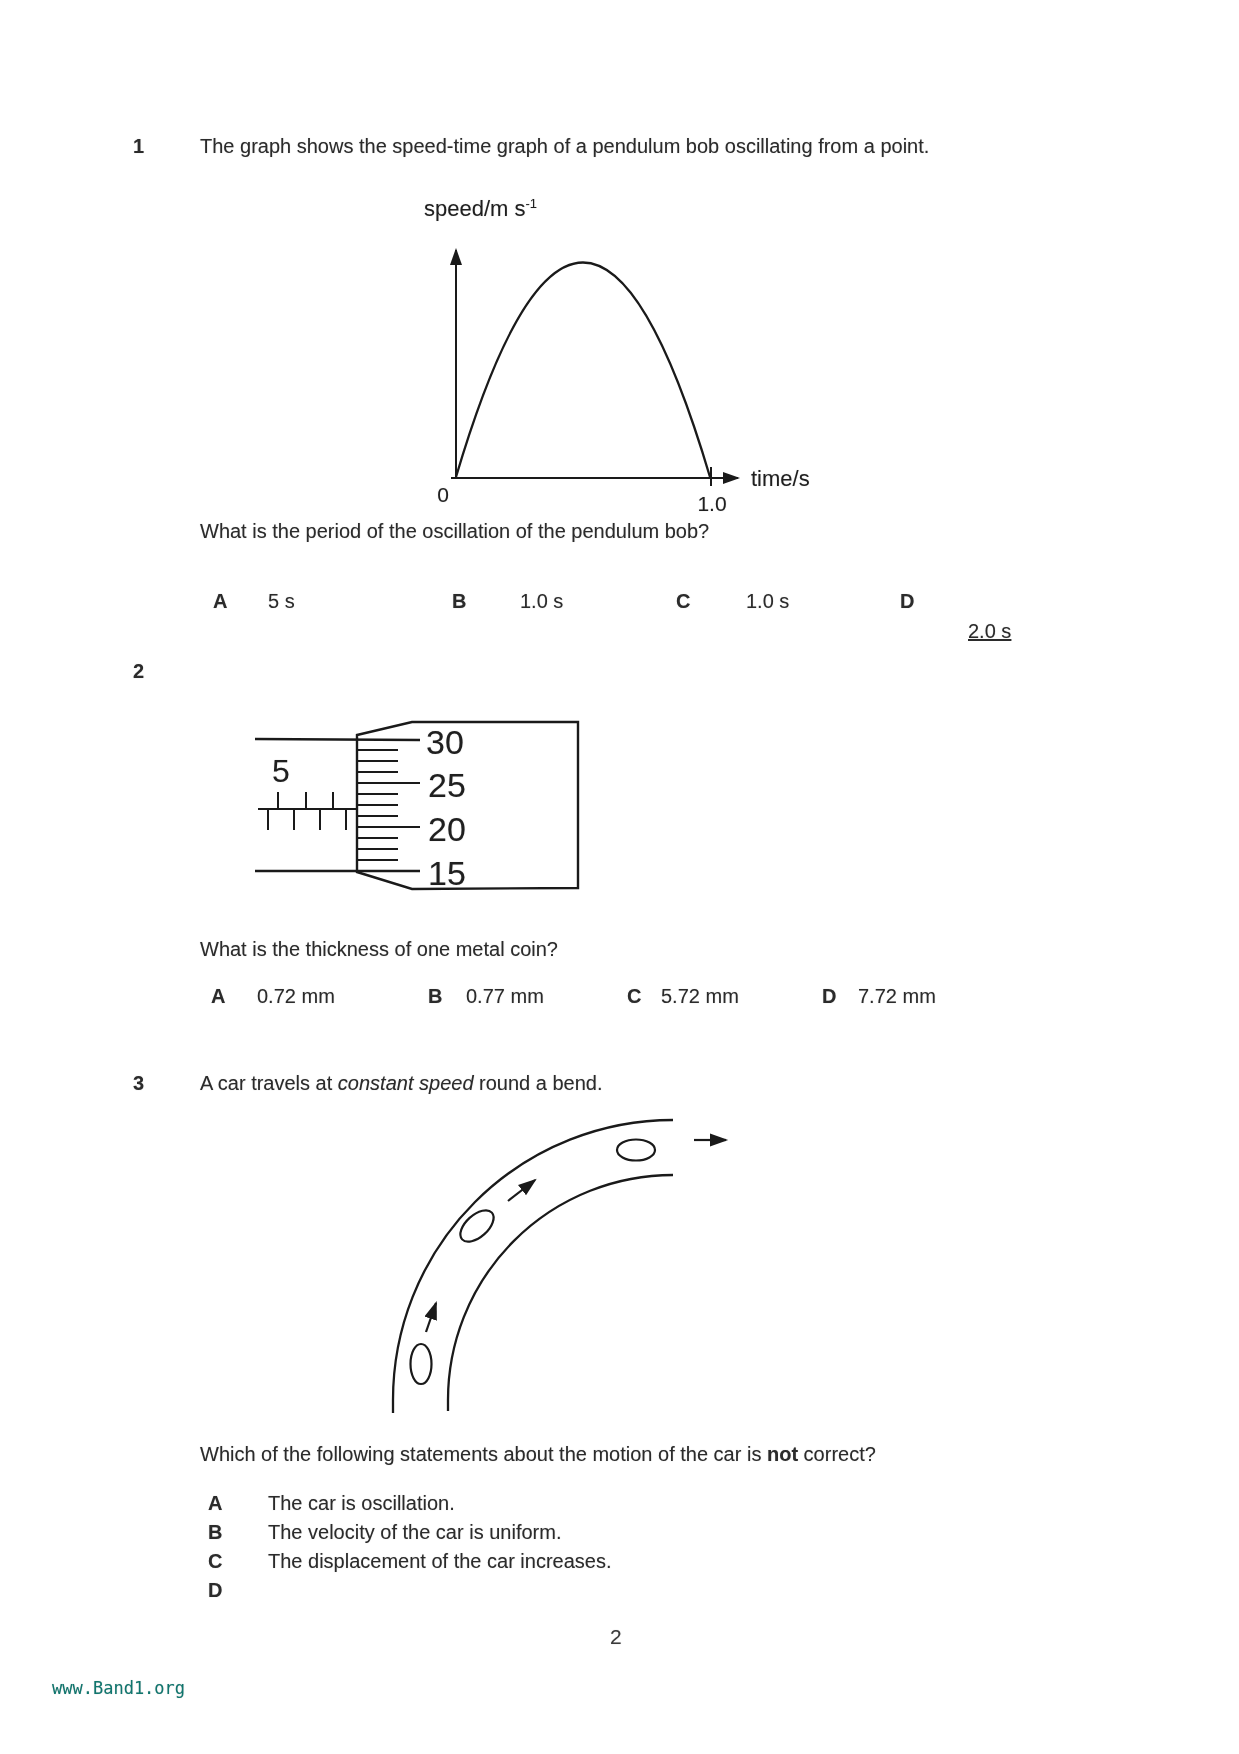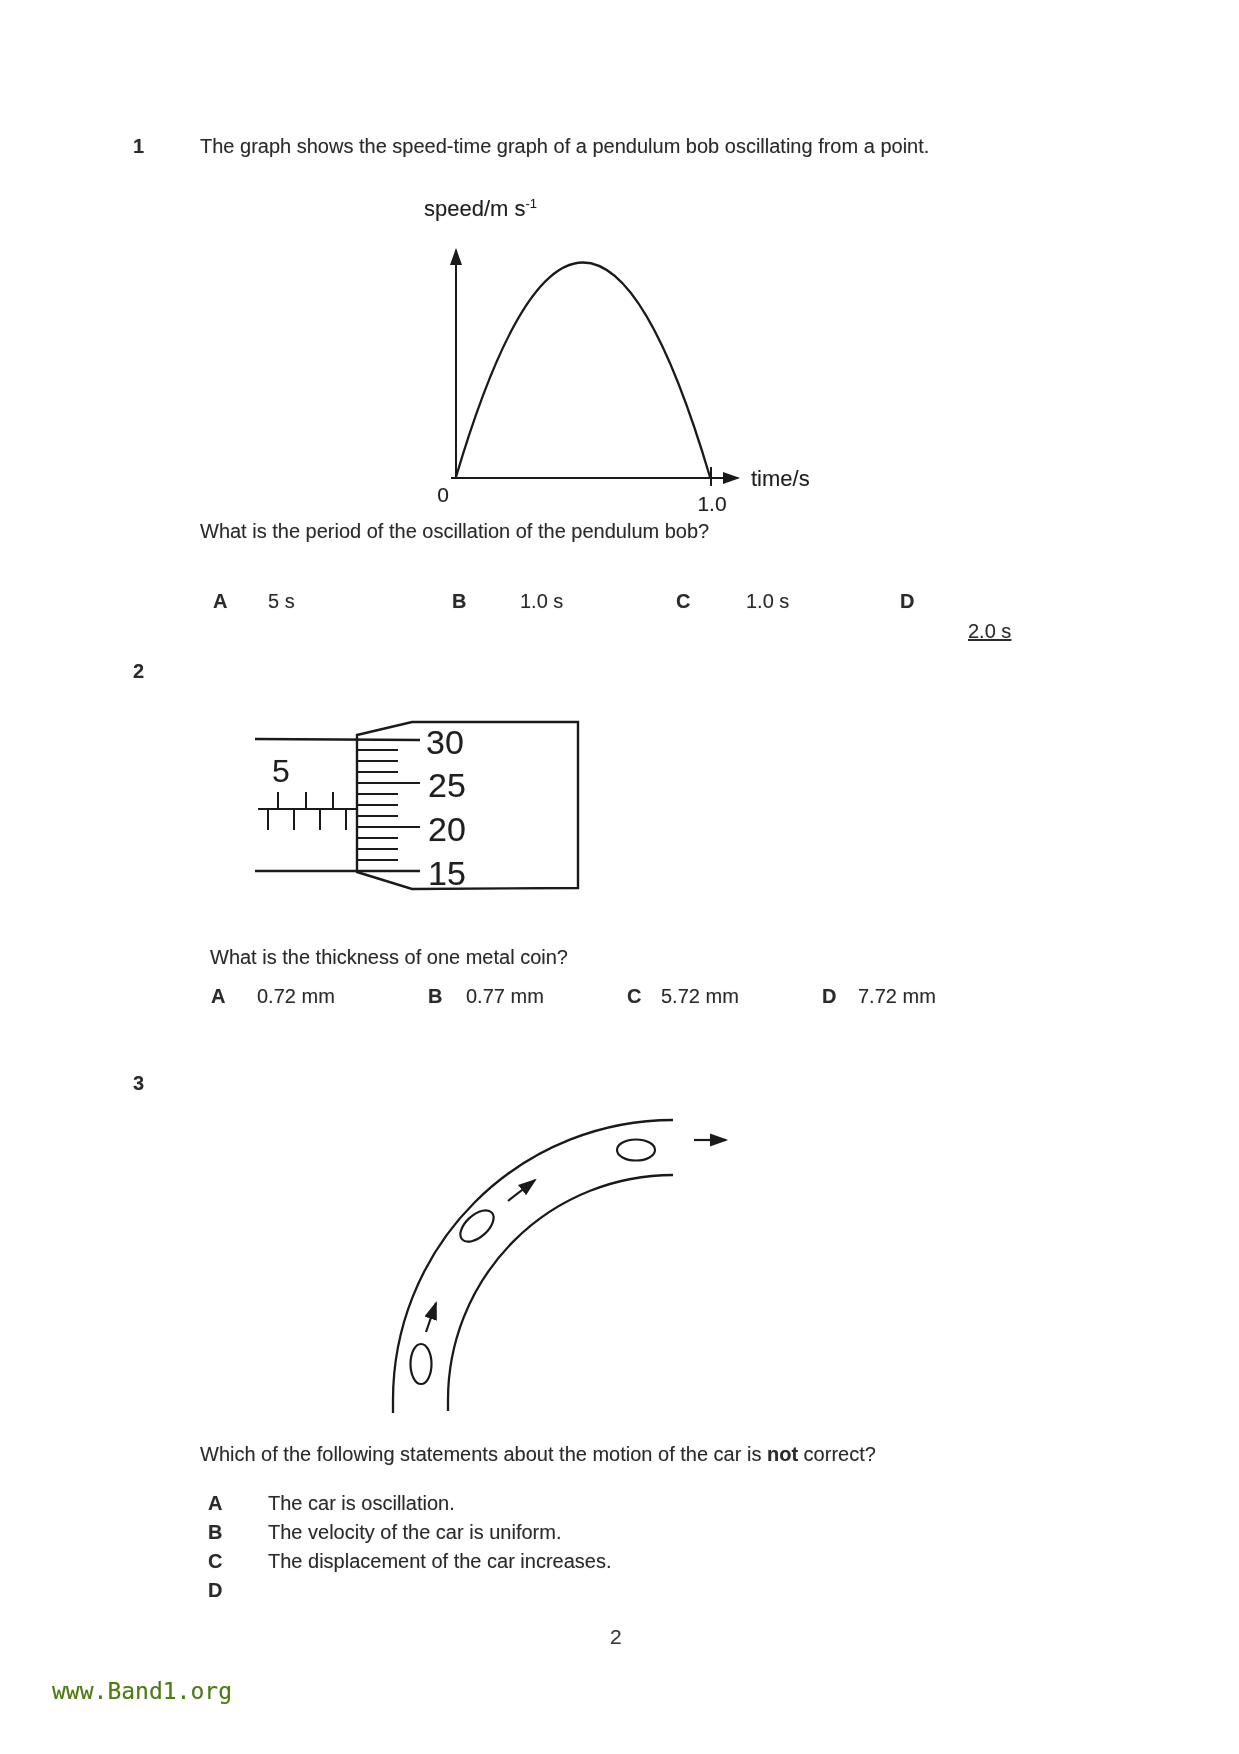--- a/index.html
+++ b/index.html
@@ -10,21 +10,21 @@
     color:#2b2b2b;
     text-shadow:0 0 1px rgba(70,70,70,0.35);
   }
   .abs { position:absolute; white-space:nowrap; }
   .stem { font-size:20px; }
   .qnum { font-size:20px; font-weight:bold; }
   .prompt { font-size:20px; }
   .opt-letter { font-size:20px; font-weight:bold; }
   .opt-text { font-size:20px; }
   .pagenum { font-size:21px; color:#3a3a3a; }
-  .footer { font-family:"DejaVu Sans Mono","Liberation Mono",monospace; font-size:23px; color:#4d7c0f; }
+  .footer { font-family:"DejaVu Sans Mono","Liberation Mono",monospace; font-size:17px; color:#0f766e; }
   svg { position:absolute; overflow:visible; }
   svg text { fill:#1f1f1f; font-family:"Liberation Sans", sans-serif; }
   .ink { stroke:#1a1a1a; fill:none; }
 </style>
 </head>
 <body>
 
 <div class="page">
 
   <div class="abs qnum" style="left:133px; top:135px;">1</div>
@@ -95,32 +95,33 @@
     <line class="ink" x1="357" y1="838" x2="398" y2="838" stroke-width="2"></line>
     <line class="ink" x1="357" y1="849" x2="398" y2="849" stroke-width="2"></line>
     <line class="ink" x1="357" y1="860" x2="398" y2="860" stroke-width="2"></line>
 
     <text x="426" y="754" font-size="34">30</text>
     <text x="428" y="797" font-size="34">25</text>
     <text x="428" y="841" font-size="34">20</text>
     <text x="428" y="885" font-size="34">15</text>
   </svg>
 
-  <div class="abs prompt" style="left:210px; top:938px;margin-top:8px;">What is the thickness of one metal coin?</div>
+  <div class="abs prompt" style="left:200px; top:938px;">What is the thickness of one metal coin?</div>
 
   <div class="abs opt-letter" style="left:211px; top:985px;">A</div>
   <div class="abs opt-text" style="left:250px; top:985px;margin-left:7px;">0.72 mm</div>
   <div class="abs opt-letter" style="left:428px; top:985px;">B</div>
   <div class="abs opt-text" style="left:466px; top:985px;">0.77 mm</div>
   <div class="abs opt-letter" style="left:627px; top:985px;">C</div>
   <div class="abs opt-text" style="left:661px; top:985px;">5.72 mm</div>
   <div class="abs opt-letter" style="left:822px; top:985px;">D</div>
   <div class="abs opt-text" style="left:858px; top:985px;">7.72 mm</div>
 
   <div class="abs qnum" style="left:133px; top:1072px;">3</div>
+  <div class="abs stem" style="left:200px; top:1072px;"><span>A car travels at </span><i>constant speed</i><span> round a bend.</span></div>
 
   <svg style="left:335px; top:1095px;" width="430" height="330" viewBox="335 1095 430 330">
     <path class="ink" d="M393,1413 L393,1400 A280,280 0 0 1 673,1120" stroke-width="2.3"></path>
     <path class="ink" d="M448,1411 L448,1400 A225,225 0 0 1 673,1175" stroke-width="2.3"></path>
     <ellipse class="ink" cx="421" cy="1364" rx="10.5" ry="20" stroke-width="2.2"></ellipse>
     <ellipse class="ink" cx="477" cy="1226" rx="20" ry="11" transform="rotate(-42 477 1226)" stroke-width="2.2"></ellipse>
     <ellipse class="ink" cx="636" cy="1150" rx="19" ry="10.5" stroke-width="2.2"></ellipse>
     <line class="ink" x1="426" y1="1332" x2="436" y2="1303" stroke-width="2.2" marker-end="url(#ah)"></line>
     <line class="ink" x1="508" y1="1201" x2="535" y2="1180" stroke-width="2.2" marker-end="url(#ah)"></line>
     <line class="ink" x1="694" y1="1140" x2="726" y2="1140" stroke-width="2.2" marker-end="url(#ah)"></line>

